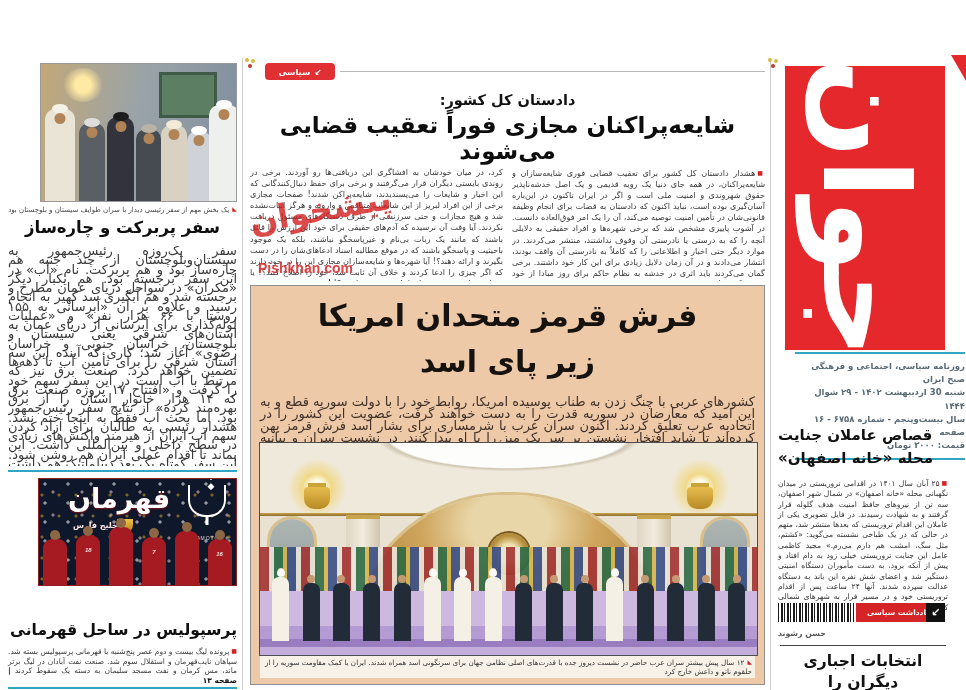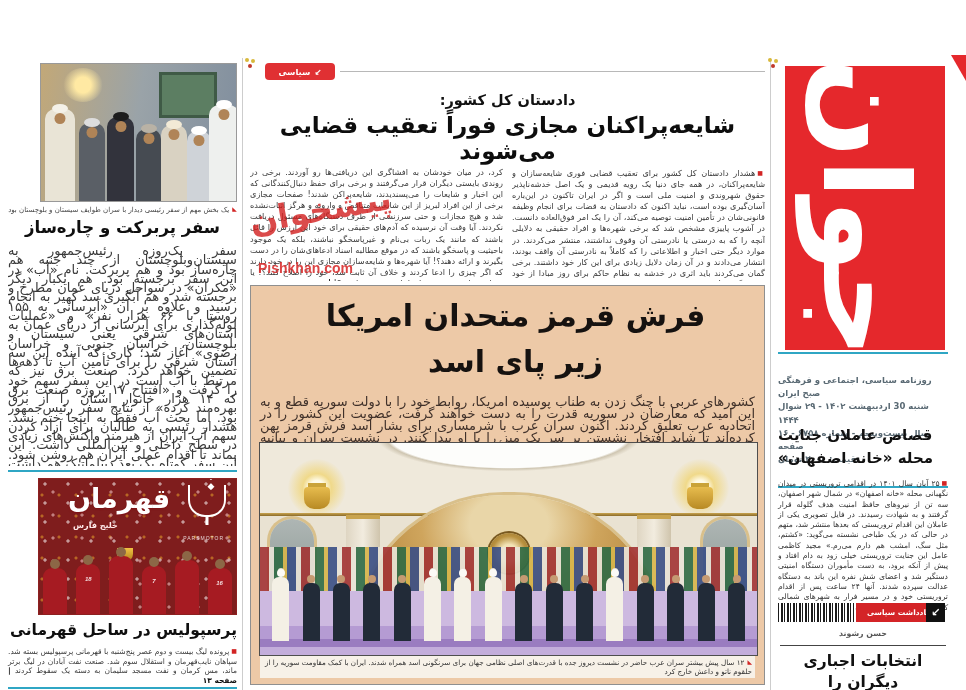--- a/index.html
+++ b/index.html
@@ -14,36 +14,36 @@
   .orn{position:absolute;width:10px;height:10px;}
   .orn::before{content:"";position:absolute;left:0;top:0;width:4px;height:4px;border-radius:50%;
     background:#d8b93c;box-shadow:6px 1px 0 #d8b93c,3px 6px 0 #c0392b;}
   .cornerred{position:absolute;left:951px;top:55px;width:0;height:0;
     border-top:26px solid #e5282c;border-left:15px solid transparent;}
   
   .logo{position:absolute;left:785px;top:66px;width:160px;height:284px;background:#e5282c;
     display:flex;align-items:center;justify-content:center;overflow:hidden;}
   .logo span{transform:rotate(90deg);color:#fff;font-weight:bold;font-size:118px;line-height:1;
     white-space:nowrap;letter-spacing:-6px;}
-  .pubinfo{position:absolute;left:778px;top:352px;width:170px;border-top:2px solid #2fa6c4;
-    border-bottom:2px solid #2fa6c4;padding:20px 0;text-align:left;color:#5a6a74;
+  .pubinfo{position:absolute;left:795px;top:352px;width:170px;border-top:2px solid #2fa6c4;
+    border-bottom:2px solid #2fa6c4;padding:6px 0;text-align:right;color:#5a6a74;
     font-size:8.5px;line-height:1.55;font-weight:bold;}
   
   .crimehl{position:absolute;left:778px;top:424px;width:170px;text-align:left;
     font-weight:bold;font-size:15px;line-height:1.5;color:#111;}
   .crimebody{position:absolute;left:778px;top:478px;width:170px;font-size:7.6px;
     line-height:10.3px;color:#333;}
   .notebar{position:absolute;left:778px;top:602px;width:170px;height:21px;}
   .barcode{position:absolute;left:0;top:1px;width:76px;height:19px;
     background:repeating-linear-gradient(90deg,#1a1a1a 0 1px,#fff 1px 3px,#1a1a1a 3px 5px,#fff 5px 6px);}
   .notetag{position:absolute;left:78px;top:1px;width:84px;height:19px;background:#d42427;color:#fff;
     font-size:7.5px;font-weight:bold;display:flex;align-items:center;justify-content:center;}
   .notearrow{position:absolute;left:148px;top:1px;width:19px;height:19px;background:#111;color:#fff;
     font-size:11px;display:flex;align-items:center;justify-content:center;font-weight:bold;}
-  .noteauthor{position:absolute;left:778px;top:629px;width:170px;text-align:center;
+  .noteauthor{position:absolute;left:778px;top:629px;width:170px;text-align:left;
     font-size:7.8px;color:#555;font-weight:bold;}
   .noterule{position:absolute;left:780px;top:645px;width:166px;height:1px;background:#444;}
   .notehl{position:absolute;left:778px;top:651px;width:170px;text-align:center;font-weight:bold;
     font-size:15.5px;line-height:1.35;color:#111;}
   
   .tagpill{position:absolute;left:265px;top:63px;width:70px;height:17px;background:#e03033;
     border-radius:4px;color:#fff;display:flex;align-items:center;justify-content:center;gap:4px;
     font-size:8.5px;font-weight:bold;}
   .tagline{position:absolute;left:340px;top:71px;width:425px;height:1px;background:#b8b8b8;}
   .kicker{position:absolute;left:250px;top:92px;width:515px;text-align:center;font-weight:bold;
@@ -53,21 +53,21 @@
   .leadcol{position:absolute;top:167px;width:253px;height:114px;font-size:8.2px;
     line-height:11.1px;color:#3b3b3b;overflow:hidden;}
   .wmfa{position:absolute;left:262px;top:192px;width:130px;color:rgba(210,30,30,.8);
     font-weight:bold;font-size:33px;transform:rotate(-10deg);line-height:1;}
   .wmlatin{position:absolute;left:258px;top:260px;color:rgba(215,35,35,.85);
     font-weight:bold;font-size:14px;font-family:"Liberation Sans",sans-serif;}
   
   .feature{position:absolute;left:250px;top:285px;width:515px;height:400px;background:#edc9a7;
     border:1px solid #8f8f8f;box-sizing:border-box;}
   .fhl{position:absolute;left:0;width:513px;text-align:center;font-weight:bold;font-size:30px;
-    color:#161210;letter-spacing:-0.5px;margin-left:8px;}
+    color:#161210;letter-spacing:-0.5px;}
   .flede{position:absolute;left:9px;top:110px;width:495px;font-size:13px;line-height:12px;
     color:#40312a;}
   .fcap{position:absolute;left:9px;top:370px;width:495px;font-size:7.2px;color:#333;
     background:#f7f1e8;padding:2px 3px;box-sizing:border-box;}
   .capmark{color:#d22424;font-size:6px;margin-left:3px;vertical-align:1px;}
   
   .sum{position:absolute;left:8px;top:156px;width:497px;height:212px;border:1px solid #4e4e4e;
     overflow:hidden;background:#e9e2d2;}
   .sum-ceil{position:absolute;left:0;top:0;width:100%;height:72px;
     background:radial-gradient(ellipse 46% 85% at 50% -10%,#fdfdfb 0 52%,#cfc6b2 54%,#efe9db 58% 100%),
@@ -114,22 +114,22 @@
     width:11px;height:11px;border-radius:50%;background:#b08457;}
   .pf::after{content:"";position:absolute;top:-5px;left:50%;transform:translateX(-50%);
     width:16px;height:9px;border-radius:50%;background:var(--tb,#fff);}
   .p1cap{position:absolute;left:8px;top:205px;width:229px;font-size:7px;color:#444;text-align:center;}
   .triphl{position:absolute;left:8px;top:218px;width:229px;text-align:center;font-weight:bold;
     font-size:16.5px;color:#0f0f0f;}
   .tripbody{position:absolute;left:8px;top:246px;width:229px;height:220px;font-size:13px;
     line-height:9.25px;color:#3a3a3a;overflow:hidden;}
   .tealrule{position:absolute;height:2px;background:#2fa6c4;}
   
-  .sp{position:absolute;left:38px;top:478px;width:199px;height:137px;overflow:hidden;
-    box-sizing:border-box;border:1px solid #8d2020;background:#7f1d1d;}
+  .sp{position:absolute;left:38px;top:478px;width:199px;height:108px;overflow:hidden;
+    box-sizing:border-box;border:1px solid #8d2020;background:#0f172a;}
   .sp-conf{position:absolute;inset:0;opacity:.8;
     background-image:radial-gradient(circle 1.3px at 6px 5px,#ffffffb0 0 1.3px,transparent 2px),
       radial-gradient(circle 1.2px at 14px 13px,#ffd7d7a8 0 1.2px,transparent 2px),
       radial-gradient(circle 1px at 3px 16px,#f7b72e99 0 1px,transparent 2px);
     background-size:23px 19px,29px 23px,17px 21px;}
   .sp-title{position:absolute;left:0;top:4px;width:160px;text-align:center;color:#fff;
     font-weight:bold;font-size:27px;text-shadow:0 1px 2px #7e1014;}
   .sp-sub{position:absolute;left:34px;top:42px;color:#ffe9e9;font-size:8px;font-weight:bold;}
   .sp-cup{position:absolute;right:10px;top:6px;width:34px;height:30px;border:2px solid #fff;
     border-top:none;border-radius:0 0 17px 17px;}

